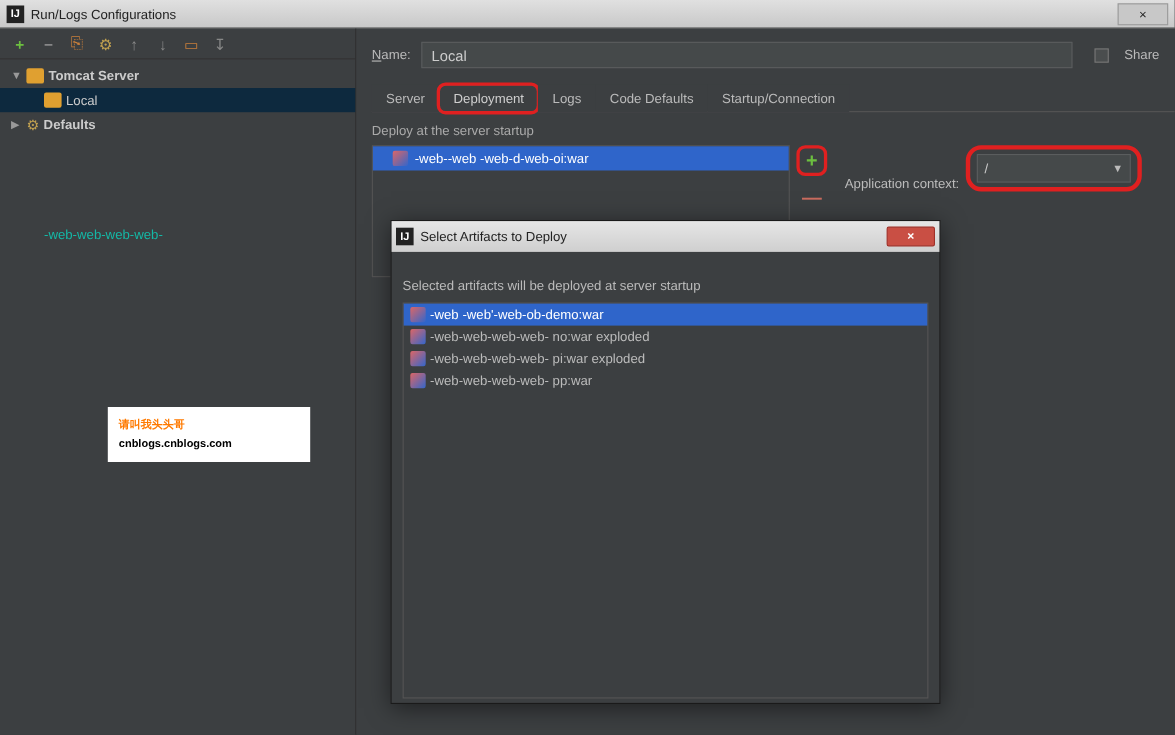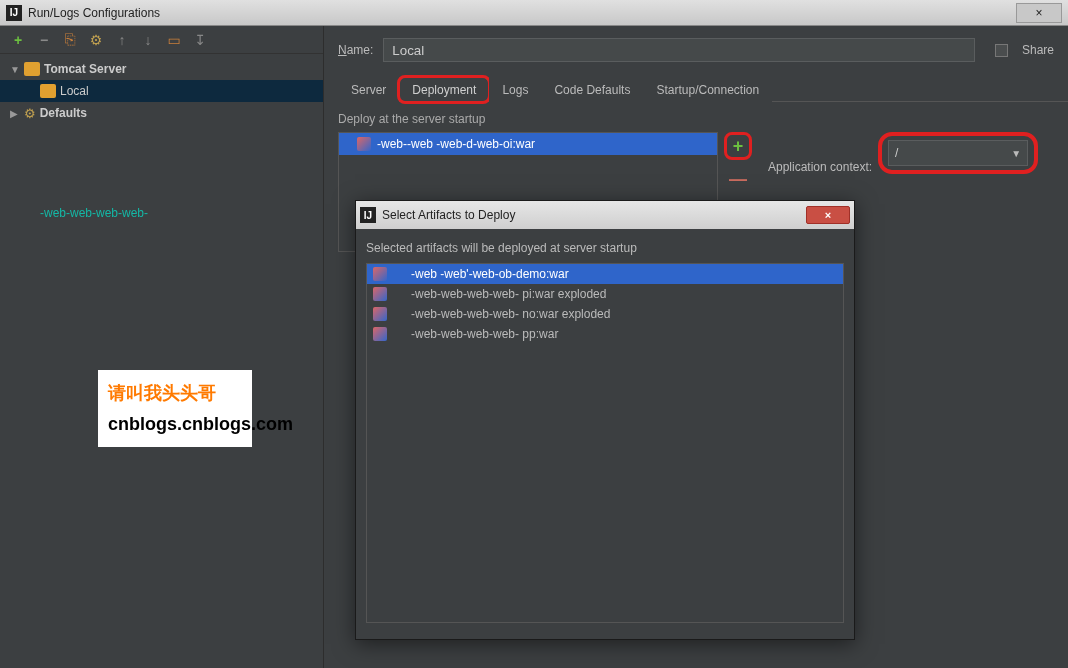--- a/index.html
+++ b/index.html
@@ -60,34 +60,34 @@
 .side-btn.plus { color:#6cbf40; border:3px solid #e02020; border-radius:8px; padding:2px; width:28px; height:28px; }
 .side-btn.minus { color:#c96b5e; }
 .side-btn.up { color:#777; }
 
 .context-wrap { display:flex; align-items:flex-end; gap:6px; margin-left:10px; }
 .context-field { width:140px; height:26px; background:#45494a; border:1px solid #5a5d5e; color:#ccc; display:flex; align-items:center; justify-content:space-between; padding:0 6px; }
 .context-outline { border:4px solid #e02020; border-radius:14px; padding:4px 6px; display:flex; align-items:center; }
 .chev { color:#bbb; font-size:10px; }
 
 
-.watermark { position:absolute; left:98px; top:370px; width:154px; background:#fff; padding:8px 10px; color:#000; font-size:18px; line-height:1.7; }
+.watermark { position:absolute; left:98px; top:370px; width:184px; background:#fff; padding:8px 10px; color:#000; font-size:10px; line-height:1.7; }
 .watermark .line1 { color:#ff7a00; font-weight:bold; font-family: "Microsoft YaHei","SimSun",sans-serif; }
 .watermark .line2 { color:#000; font-weight:bold; }
 
 
 .dialog { position:absolute; left:355px; top:200px; width:500px; background:#3c3f41; border:1px solid #1a1a1a; box-shadow:0 4px 20px rgba(0,0,0,.5); }
 .dialog-titlebar { height:28px; background:linear-gradient(#e6e6e6,#cfcfcf); display:flex; align-items:center; padding:0 4px; color:#222; }
 .dialog-titlebar .icon-slot { width:16px; height:16px; background:#222; color:#fff; font-size:10px; font-weight:bold; display:flex; align-items:center; justify-content:center; margin-right:6px; }
 .dialog-titlebar .dtitle { font-size:12px; }
 .dialog-close { margin-left:auto; width:44px; height:18px; background:#c94f44; border:1px solid #a03028; border-radius:2px; display:flex; align-items:center; justify-content:center; color:#fff; font-weight:bold; font-size:11px; }
-.dialog-body { padding:12px 10px; height:410px; }
+.dialog-body { padding:24px 10px; height:410px; }
 .dialog-msg { color:#bbb; margin-bottom:8px; }
 .dialog-list { border:1px solid #555; height:360px; background:#3c3f41; }
-.dl-item { display:flex; align-items:center; gap:24px; padding:3px 6px; color:#bbb; }
+.dl-item { display:flex; align-items:center; gap:4px; padding:3px 6px; color:#bbb; }
 .dl-item.selected { background:#2f65ca; color:#fff; }
 
 
 .left-note { padding:8px 40px; color:#14b8a6; }
 </style>
 </head>
 <body>
 
 <div class="titlebar">
   <span class="icon-slot">IJ</span>
@@ -191,25 +191,25 @@
   </div>
   <div class="dialog-body">
     <div class="dialog-msg">Selected artifacts will be deployed at server startup</div>
     <div class="dialog-list">
       <div class="dl-item selected">
           <span class="artifact-icon"></span>
           <span>-web -web'-web-ob-demo:war</span>
         </div>
       <div class="dl-item">
           <span class="artifact-icon"></span>
+          <span>-web-web-web-web-  no:war exploded</span>
+        </div>
+      <div class="dl-item">
+          <span class="artifact-icon"></span>
           <span>-web-web-web-web-  pi:war exploded</span>
         </div>
       <div class="dl-item">
           <span class="artifact-icon"></span>
-          <span>-web-web-web-web-  no:war exploded</span>
-        </div>
-      <div class="dl-item">
-          <span class="artifact-icon"></span>
           <span>-web-web-web-web-  pp:war</span>
         </div>
     </div>
   </div>
 </div>
 
 </body></html>

